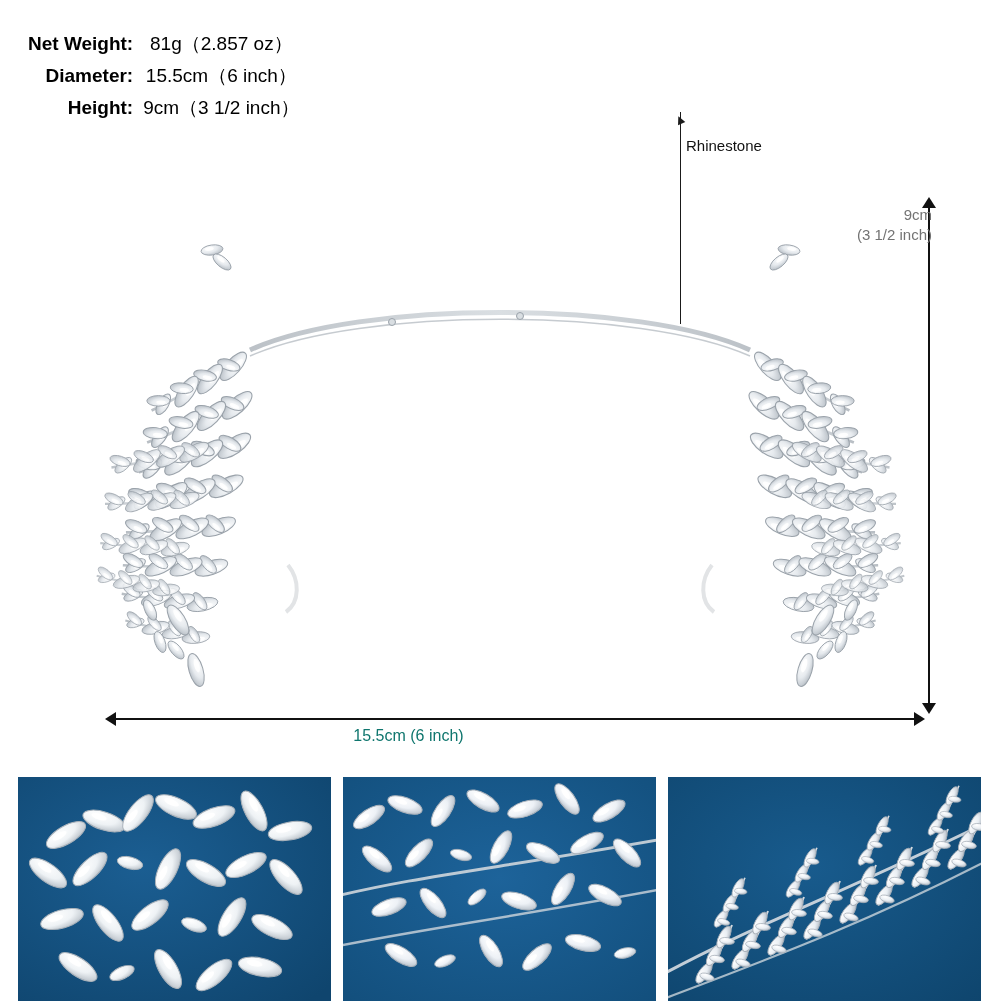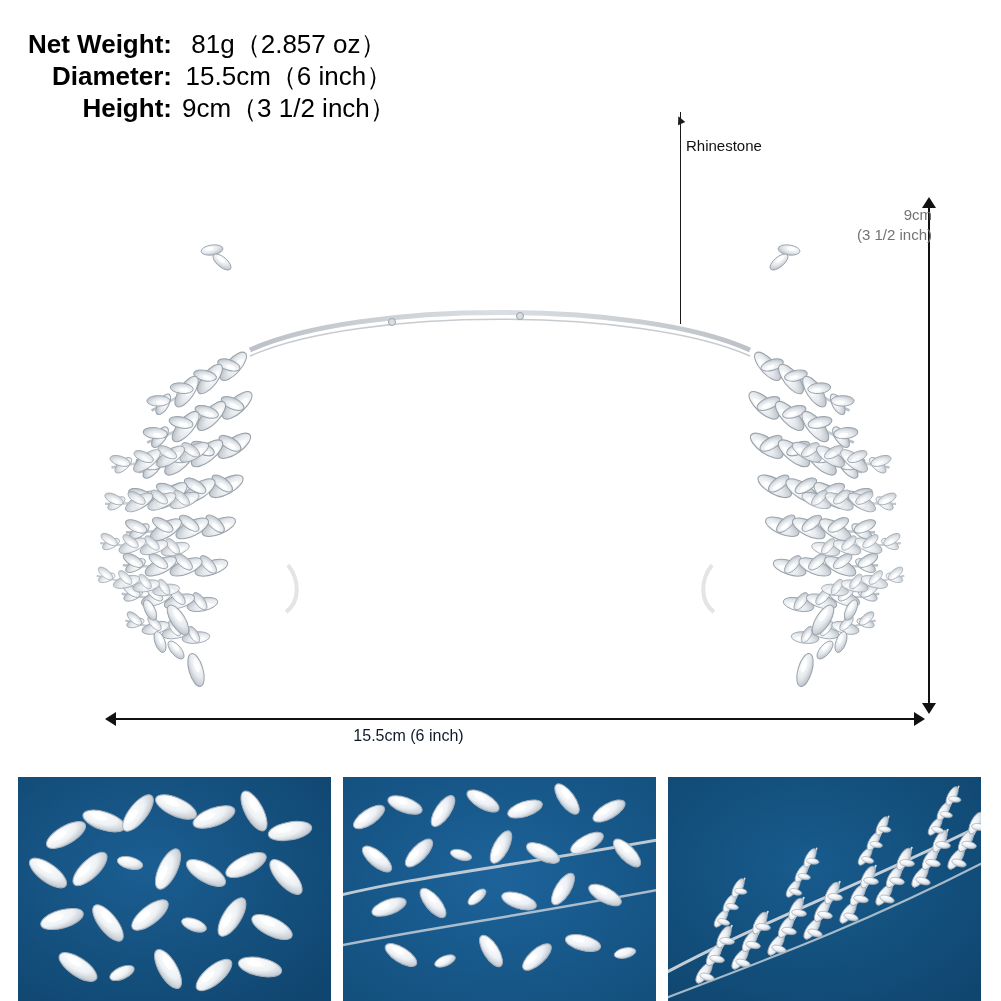--- a/index.html
+++ b/index.html
@@ -24,21 +24,21 @@
   }
 
   
   .spec-table {
     position: absolute;
     left: 28px;
     top: 28px;
     border-collapse: collapse;
   }
   .spec-table td {
-    font-size: 26px;
+    font-size: 19px;
     line-height: 26px;
     padding: 3px 0;
     vertical-align: baseline;
     white-space: nowrap;
   }
   .spec-label {
     font-weight: bold;
     text-align: right;
     padding-right: 10px !important;
   }
@@ -140,21 +140,21 @@
     right: -10px;
     border-left: 11px solid #111;
   }
   .width-text {
     position: absolute;
     left: 0;
     top: 727px;
     width: 817px;
     text-align: center;
     font-size: 16px;
-    color: #0f172a;
+    color: #0f766e;
   }
 
   
   .product-stage {
     position: absolute;
     left: 0;
     top: 150px;
     width: 1001px;
     height: 560px;
     overflow: hidden;

